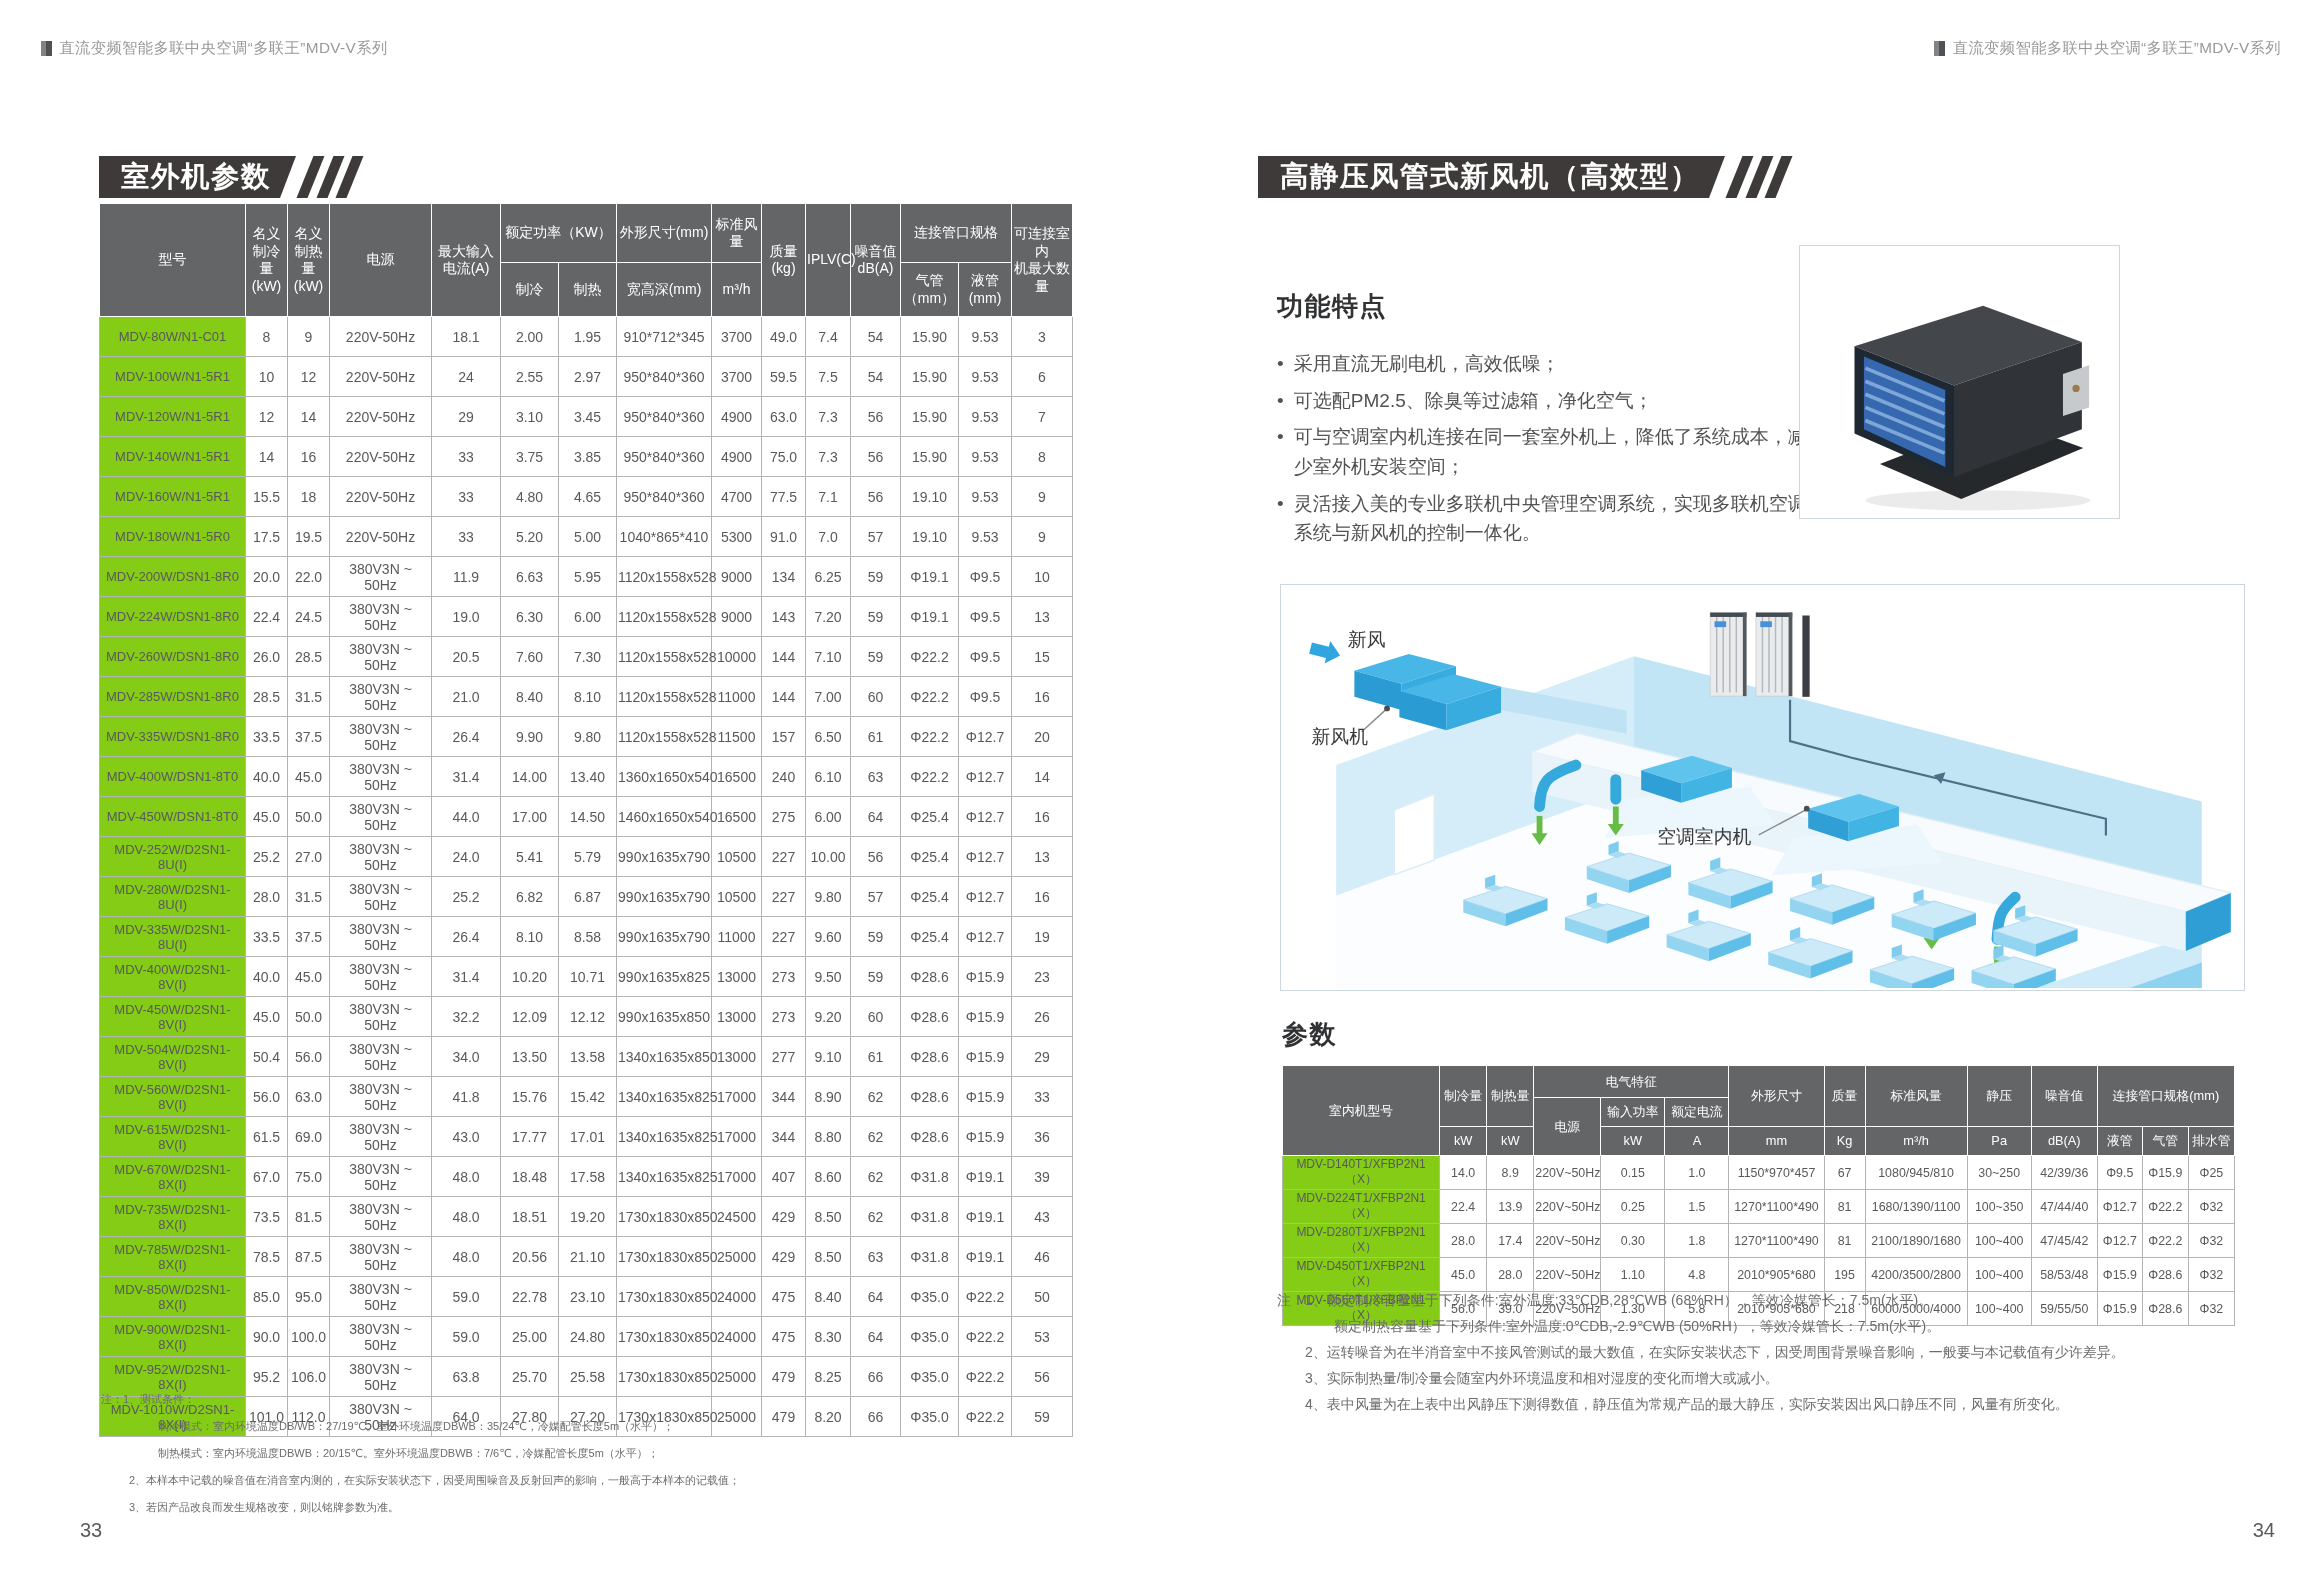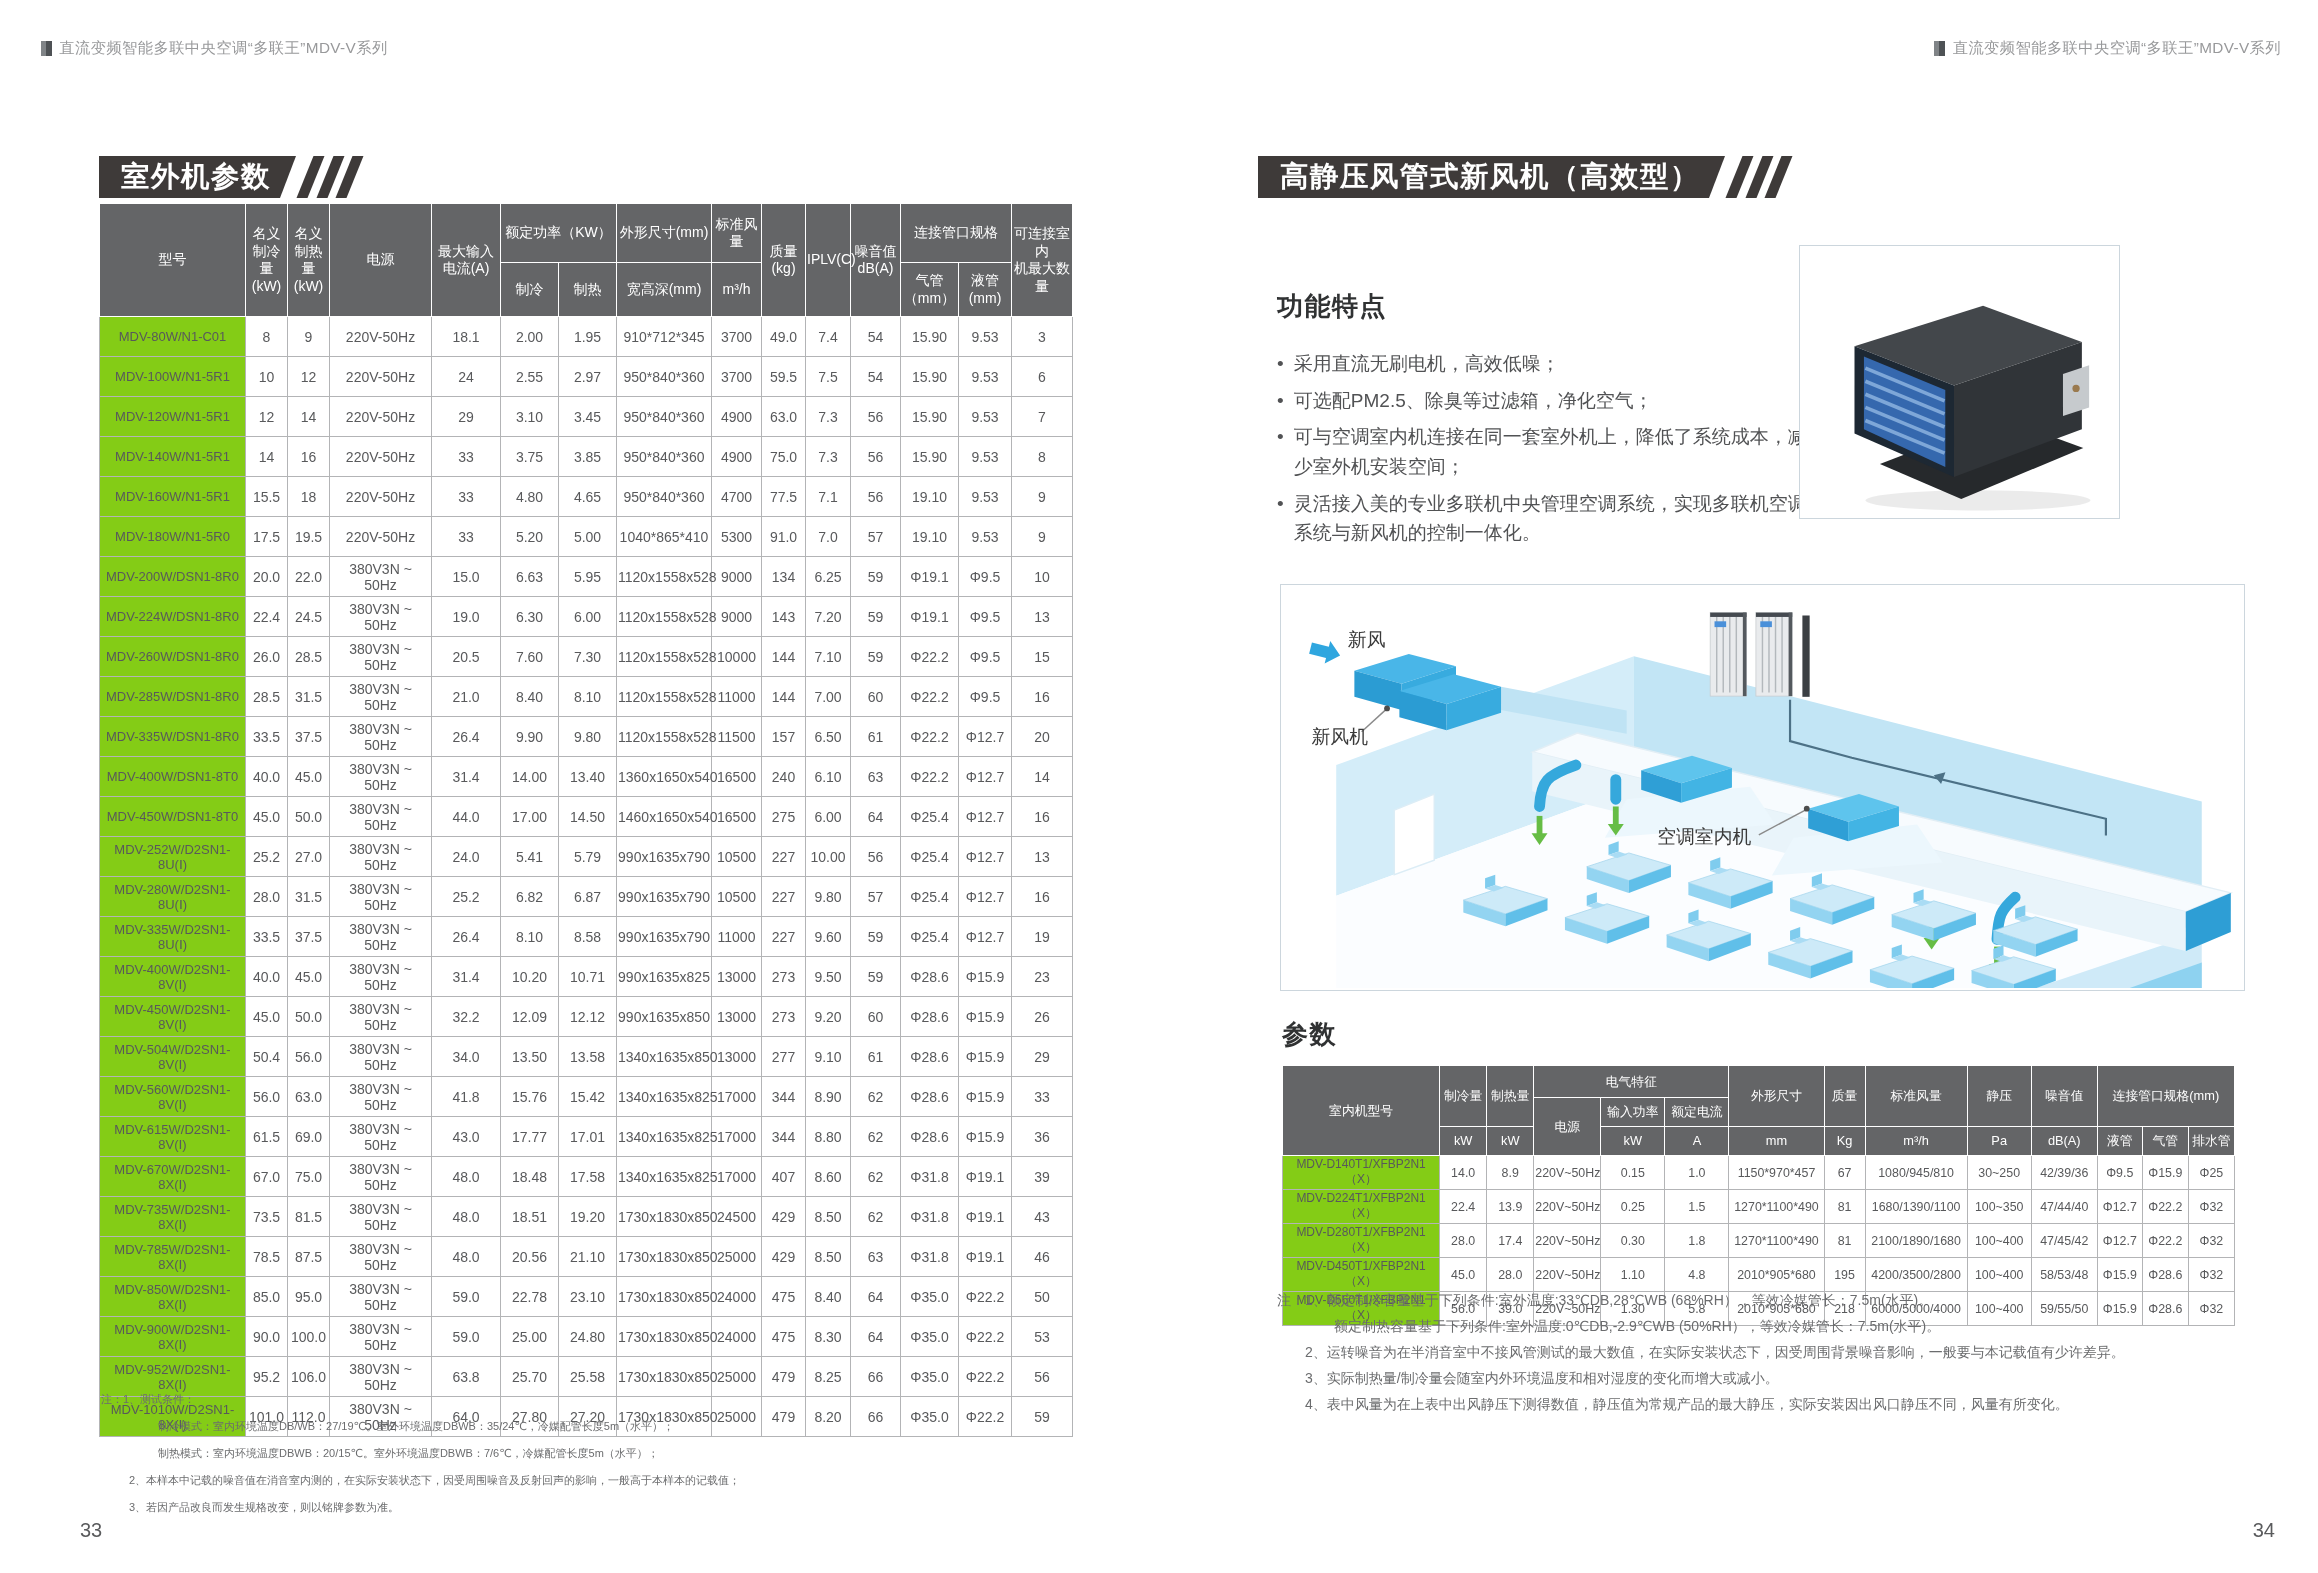--- a/index.html
+++ b/index.html
@@ -232,21 +232,21 @@
           <td>57</td>
           <td>19.10</td>
           <td>9.53</td>
           <td>9</td>
         </tr>
         <tr>
           <td>MDV-200W/DSN1-8R0</td>
           <td>20.0</td>
           <td>22.0</td>
           <td>380V3N ~ 50Hz</td>
-          <td>15.0</td>
+          <td>11.9</td>
           <td>6.63</td>
           <td>5.95</td>
           <td>1120x1558x528</td>
           <td>9000</td>
           <td>134</td>
           <td>6.25</td>
           <td>59</td>
           <td>Φ19.1</td>
           <td>Φ9.5</td>
           <td>10</td>

